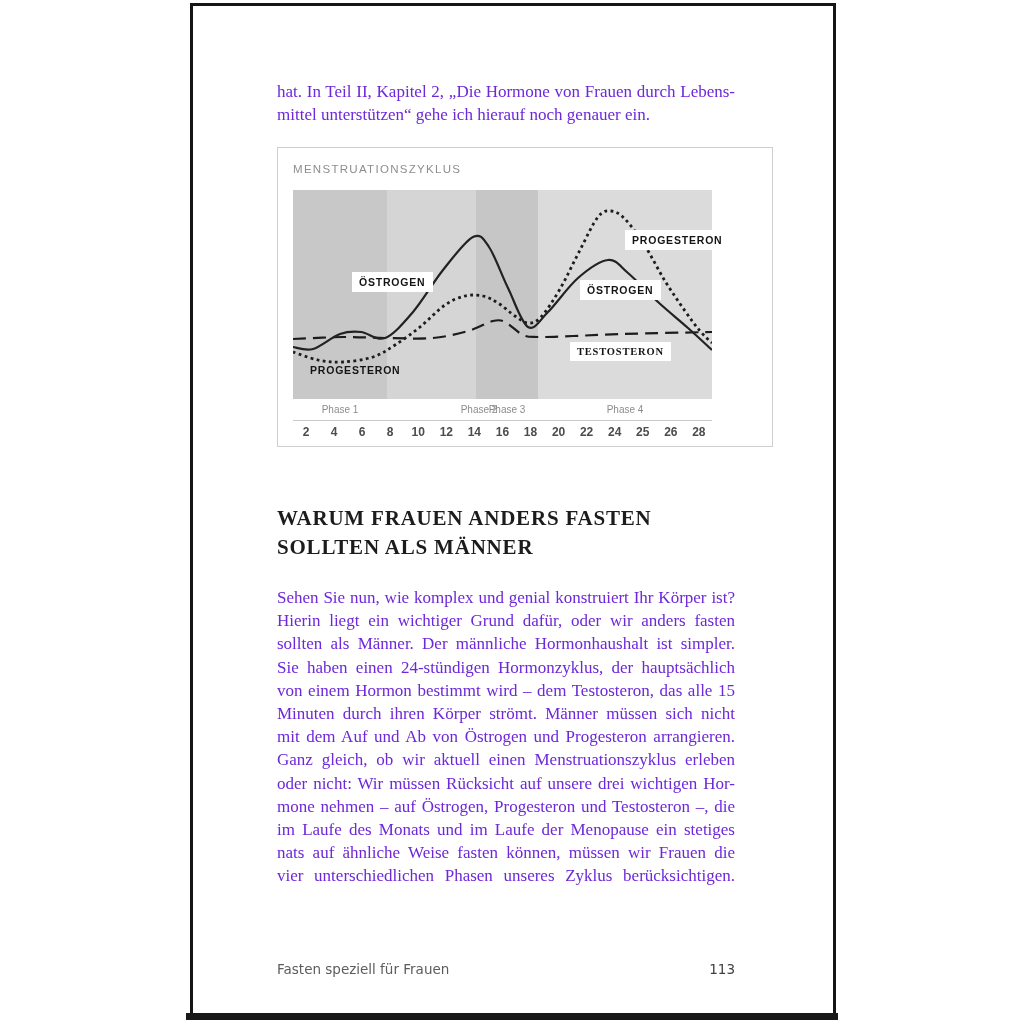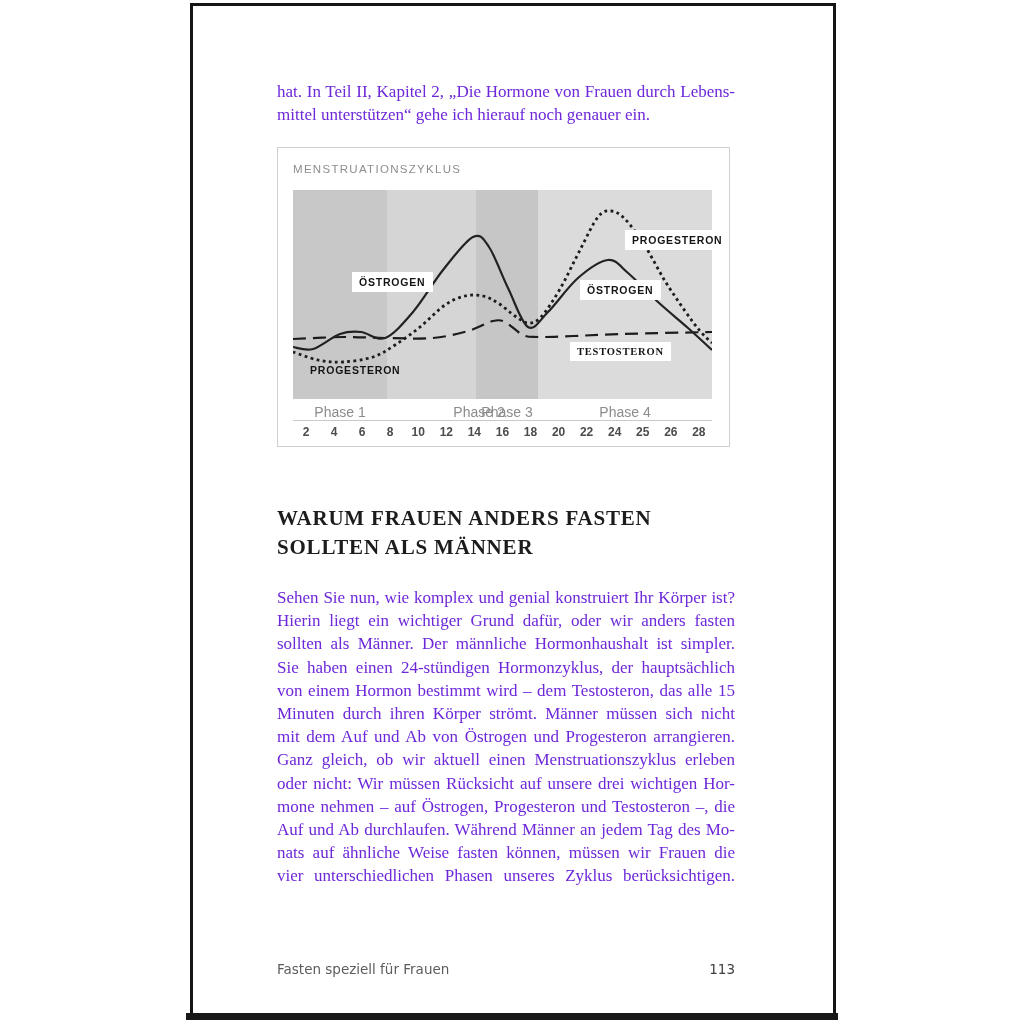--- a/index.html
+++ b/index.html
@@ -28,21 +28,21 @@
   }
   .bodytext { top:586px; }
   .footer {
     top:953px; display:flex; justify-content:space-between; align-items:baseline;
     font-family:"DejaVu Sans", sans-serif; font-size:13.5px; color:#5c5c5c;margin-top:8px;
   }
   .footer .pagenum { color:#404040; }
 
   
   .figure {
-    position:absolute; left:277px; top:147px; width:453px; height:300px;
+    position:absolute; left:277px; top:147px; width:496px; height:300px;
     background:#ffffff; border:1px solid #cfcfcf; box-sizing:border-box;padding-left:48px;
   }
   .fig-title {
     position:absolute; left:15px; top:15px;
     font-family:"Liberation Sans", sans-serif; font-size:11.5px; letter-spacing:1.3px; color:#8e8e8e;
   }
   .plot { position:absolute; left:15px; top:42px; width:419px; height:209px; }
   .bands { position:absolute; inset:0; display:flex; z-index:1; }
   .band1 { width:94px;  background:#c8c8c8; }
   .band2 { width:89px;  background:#d5d5d5; }
@@ -53,21 +53,21 @@
   .line-dotted { fill:none; stroke:#1c1c1c; stroke-width:2.8; stroke-dasharray:2.8 3.4; }
   .line-dashed { fill:none; stroke:#1c1c1c; stroke-width:2.2; stroke-dasharray:13 7; }
   .curve-label {
     position:absolute; z-index:3; white-space:nowrap;
     font-family:"Liberation Sans", sans-serif; font-weight:bold; font-size:10.5px;
     letter-spacing:0.8px; color:#141414;
   }
   .curve-label.boxed { background:#ffffff; padding:4px 7px; }
   .phase-label {
     position:absolute; top:256px; transform:translateX(-50%);
-    font-family:"Liberation Sans", sans-serif; font-size:14px; color:#8c8c8c; white-space:nowrap;
+    font-family:"Liberation Sans", sans-serif; font-size:10px; color:#8c8c8c; white-space:nowrap;
   }
   .axis-line { position:absolute; left:15px; top:272px; width:419px; height:1px; background:#c9c9c9; }
   .ticks-row {
     position:absolute; left:15px; top:277px; width:419px;
     display:flex; justify-content:space-between;
   }
   .tick {
     width:26px; text-align:center;
     font-family:"Liberation Sans", sans-serif; font-weight:bold; font-size:12px; color:#4c4c4c;
   }
@@ -141,21 +141,21 @@
     <div class="tl">Sehen Sie nun, wie komplex und genial konstruiert Ihr Körper ist?</div>
     <div class="tl">Hierin liegt ein wichtiger Grund dafür, oder wir anders fasten</div>
     <div class="tl">sollten als Männer. Der männliche Hormonhaushalt ist simpler.</div>
     <div class="tl">Sie haben einen 24-stündigen Hormonzyklus, der hauptsächlich</div>
     <div class="tl">von einem Hormon bestimmt wird – dem Testosteron, das alle 15</div>
     <div class="tl">Minuten durch ihren Körper strömt. Männer müssen sich nicht</div>
     <div class="tl">mit dem Auf und Ab von Östrogen und Progesteron arrangieren.</div>
     <div class="tl">Ganz gleich, ob wir aktuell einen Menstruationszyklus erleben</div>
     <div class="tl">oder nicht: Wir müssen Rücksicht auf unsere drei wichtigen Hor-</div>
     <div class="tl">mone nehmen – auf Östrogen, Progesteron und Testosteron –, die</div>
-    <div class="tl">Auf und Ab durchlaufen. Während Männer an jedem Tag des Mo-</div>
+    <div class="tl">im Laufe des Monats und im Laufe der Menopause ein stetiges</div>
     <div class="tl">nats auf ähnliche Weise fasten können, müssen wir Frauen die</div>
     <div class="tl">vier unterschiedlichen Phasen unseres Zyklus berücksichtigen.</div>
   </div>
 
 <div class="block footer">
   <span>Fasten speziell für Frauen</span>
   <span class="pagenum">113</span>
 </div>
 
 </body></html>

